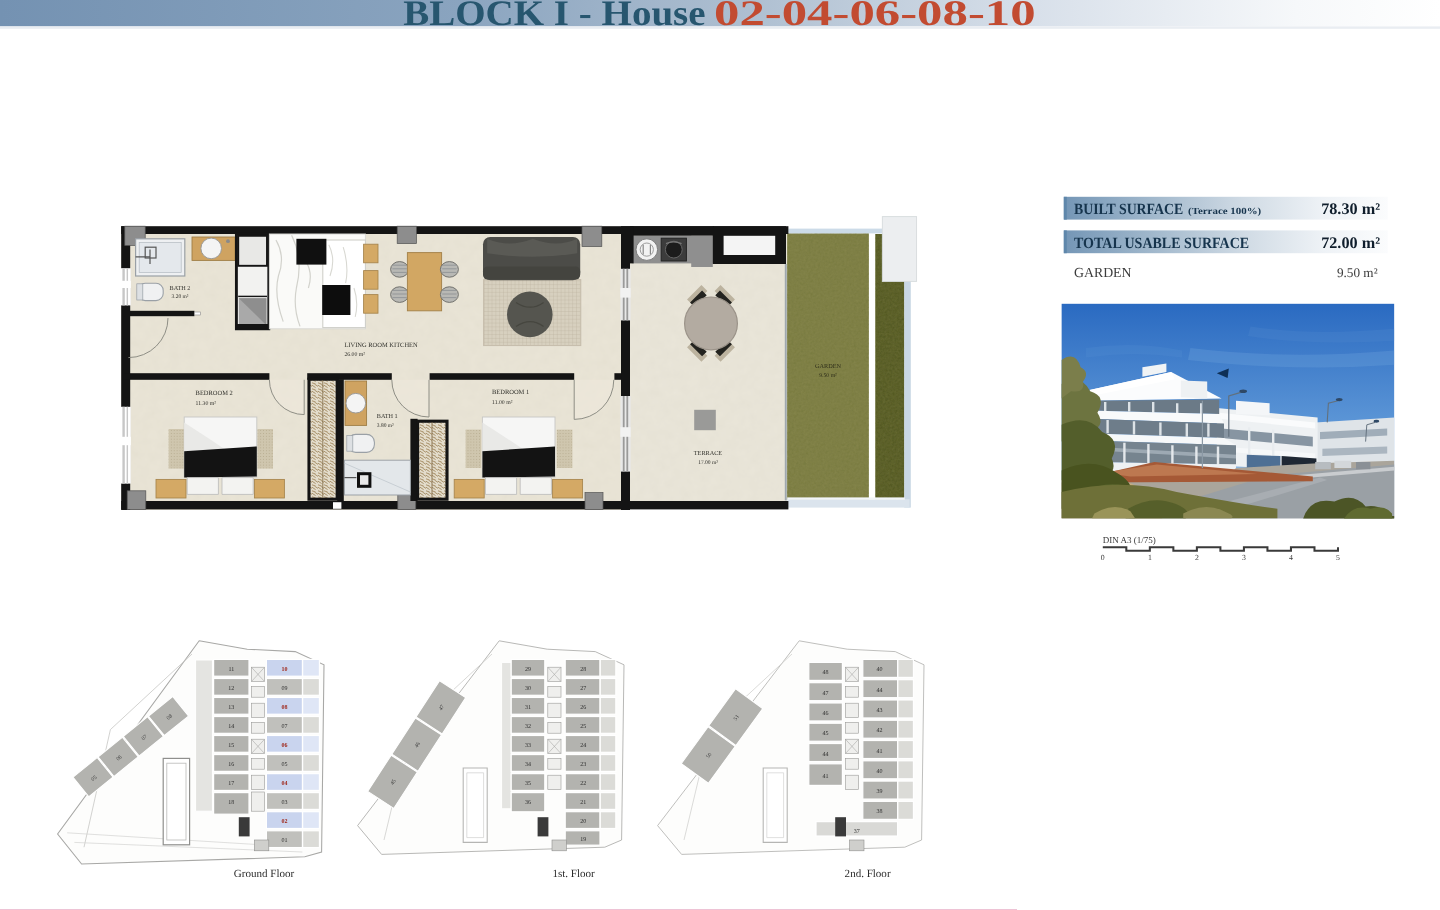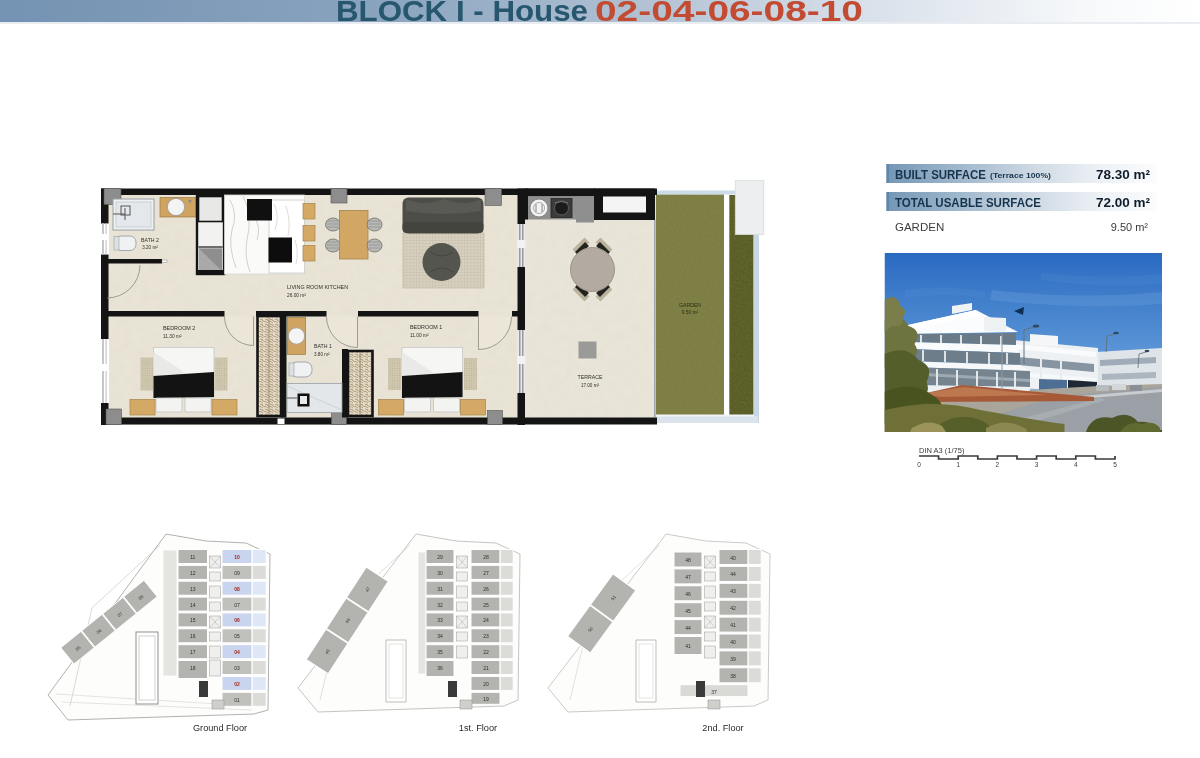--- a/index.html
+++ b/index.html
@@ -1,16 +1,16 @@
 <!DOCTYPE html>
 <html><head>
 <meta charset="utf-8">
 <style>
 html,body{margin:0;padding:0;background:#ffffff;}
-.page{position:relative;width:1200px;height:758px;overflow:hidden;font-family:Liberation Sans, sans-serif;background:#be185d;}
+.page{position:relative;width:1200px;height:758px;overflow:hidden;font-family:Liberation Serif, serif;background:#be185d;}
 .page svg{position:absolute;top:0;left:0;display:block;}
 </style>
 </head>
 <body>
 <div class="page">
 <svg width="1200" height="758" viewBox="0 0 1200 758">
 <defs>
 <linearGradient id="hdr" x1="0" y1="0" x2="1" y2="0">
 <stop offset="0" stop-color="#7492b2"></stop>
 <stop offset="0.32" stop-color="#8aa4bf"></stop>

